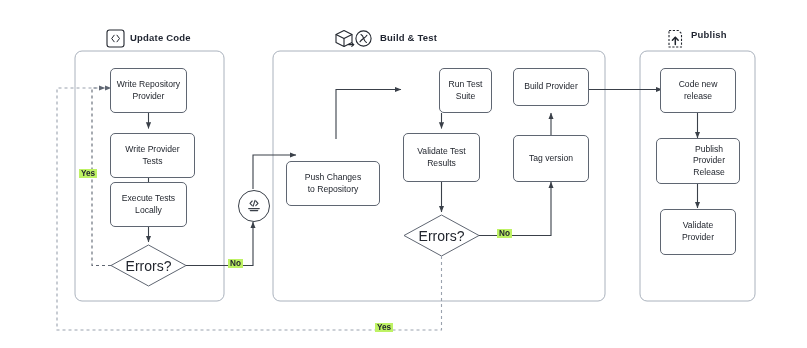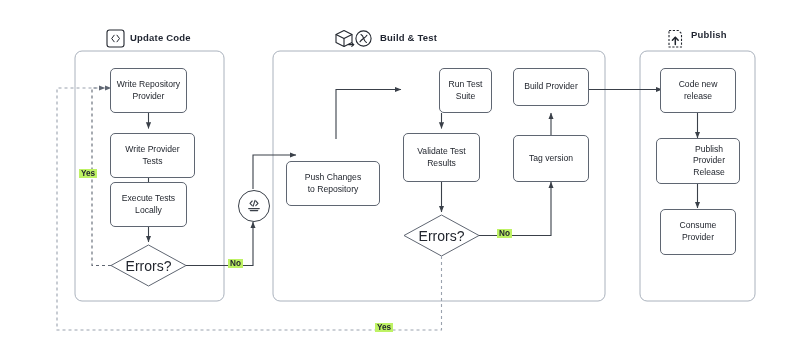--- a/index.html
+++ b/index.html
@@ -254,21 +254,21 @@
 
 <div class="node" style="left:656px; top:138px; width:84px; height:46px;padding-left:26px;">
   <span>
     <span>Publish Provider</span><br>
     <span>Release</span>
   </span>
 </div>
 
 <div class="node" style="left:660px; top:209px; width:76px; height:46px;">
   <span>
-    <span>Consume</span><br>
+    <span>Validate</span><br>
     <span>Provider</span>
   </span>
 </div>
 
 <div class="edge-label" style="left:79px; top:169px;">Yes</div>
 <div class="edge-label" style="left:228px; top:259px;">No</div>
 <div class="edge-label" style="left:497px; top:229px;">No</div>
 <div class="edge-label" style="left:375px; top:323px;">Yes</div>
 
 </body></html>

